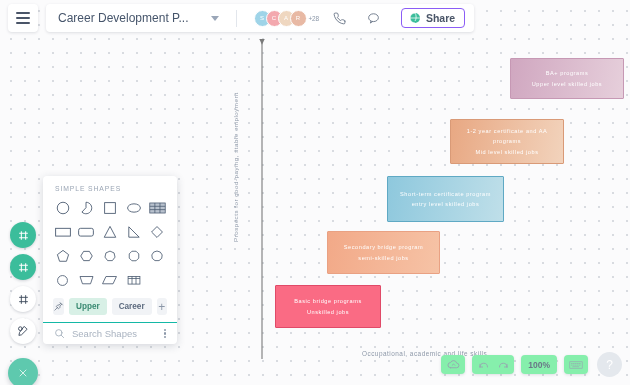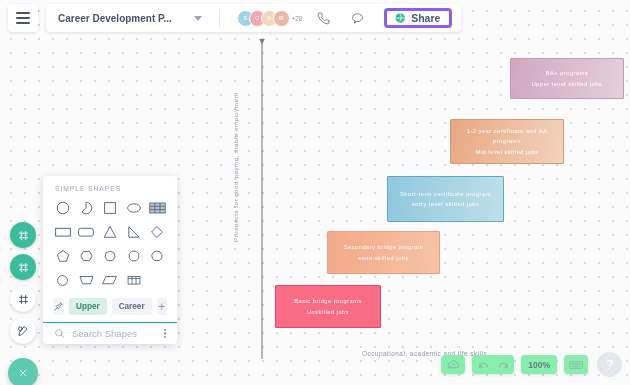--- a/index.html
+++ b/index.html
@@ -35,21 +35,21 @@
   #hamburger-btn {
     width: 30px; justify-content: center; margin-left: 4px;
   }
   .ham-lines { display: flex; flex-direction: column; gap: 3px; }
   .ham-lines i { display: block; width: 14px; height: 1.7px; background: #4a5568; border-radius: 1px; }
 
   #title-card {
     margin-left: 8px; padding: 0 9px 0 12px; gap: 8px; min-width: 206px;
   }
   #doc-title {
-    font-size: 10px; color: #46556b; white-space: nowrap; font-weight: bold;
+    font-size: 12px; color: #46556b; white-space: nowrap;
   }
   #title-caret {
     width: 0; height: 0; border-left: 4px solid transparent; border-right: 4px solid transparent;
     border-top: 5px solid #9aa6b8; margin-left: 14px;
   }
   .tb-divider { width: 1px; height: 17px; background: #e2e6ec; margin: 0 9px; }
 
   #avatars { display: flex; align-items: center; }
   .avatar {
     width: 17px; height: 17px; border-radius: 50%;
@@ -63,21 +63,21 @@
   .av3 { background: #efd7c0; }
   .av4 { background: #e8b9a4; }
   .av-more { font-size: 6.5px; color: #8b97a8; margin-left: 2px; letter-spacing: -.2px; }
 
   .tb-icon-btn {
     width: 26px; height: 24px; display: flex; align-items: center; justify-content: center;
     pointer-events: auto;
   }
   #share-btn {
     display: flex; align-items: center; gap: 5px;
-    background: #fff; border: 3px solid #8b5cf6; border-radius: 4px;
+    background: #fff; border: 1px solid #8b5cf6; border-radius: 4px;
     height: 20px; padding: 0 9px 0 7px; margin-left: 6px;
     pointer-events: auto;
   }
   #share-label { font-size: 10.5px; color: #4a5568; font-weight: 600; }
 
   
   #left-tools {
     position: absolute; left: 8px; top: 222px;
     display: flex; flex-direction: column; gap: 6px; align-items: center;
   }

